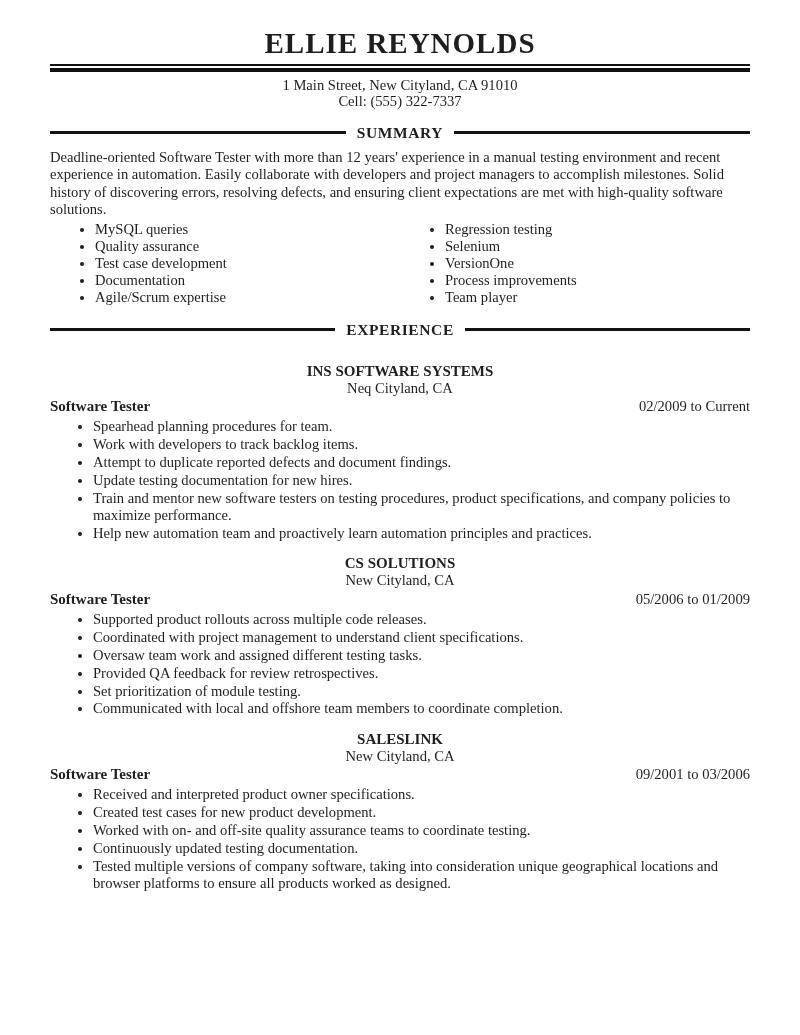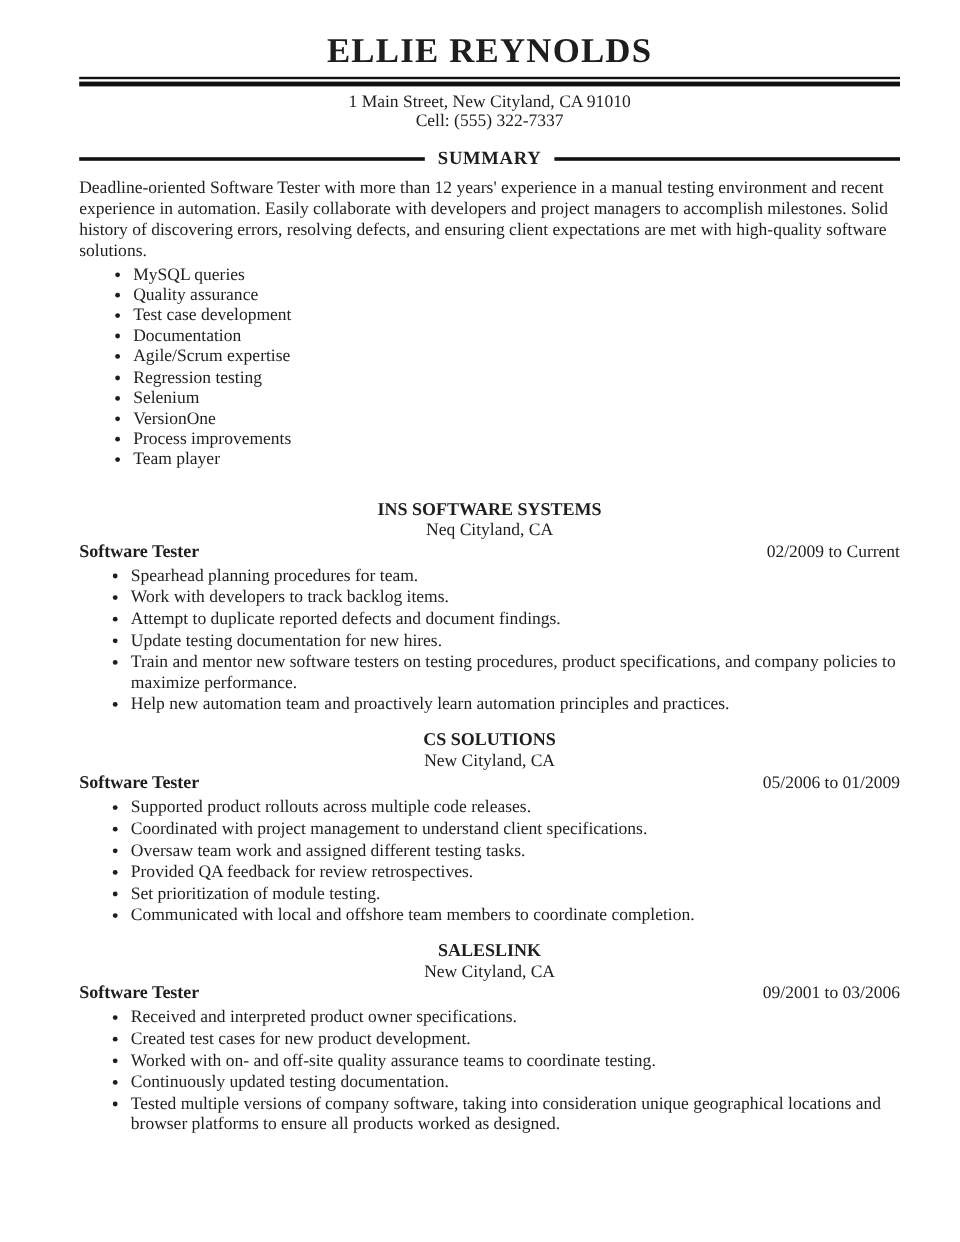--- a/index.html
+++ b/index.html
@@ -1,21 +1,21 @@
 <!DOCTYPE html>
 <html><head>
 <meta charset="utf-8">
 <style>
   html, body { margin: 0; padding: 0; background: #ffffff; }
   body {
     width: 800px; min-height: 1035px;
     font-family: "Liberation Serif", "DejaVu Serif", serif;
     color: #1e1e1e;
   }
-  .page { padding: 26px 50px 30px 66px; font-family: Liberation Serif, serif; }
+  .page { padding: 26px 50px 30px 50px; font-family: Liberation Serif, serif; }
 
   
   .name {
     text-align: center;
     font-size: 29px; font-weight: bold;
     letter-spacing: 1px;
     line-height: 34px;
   }
   .rule-double {
     margin-top: 4px;
@@ -33,21 +33,21 @@
   .section-header .hr { flex: 1; border-top: 3px solid #121212; height: 0; }
   .section-header .section-title {
     font-size: 15.5px; font-weight: bold; letter-spacing: 0.6px;
     white-space: nowrap;
   }
 
   
   .summary-text { font-size: 14.6px; line-height: 17.5px; }
 
   
-  .highlights-cols { display: flex; margin-top: 2px; flex-direction: column; }
+  .highlights-cols { display: flex; margin-top: 2px; }
   .highlights-cols .col { width: 50%; }
   .highlights-cols ul { margin: 0; padding-left: 45px; }
   .highlights-cols li { font-size: 14.6px; line-height: 17.2px; }
 
   
   .job { margin-top: 24px; }
   .job-company { text-align: center; font-size: 15px; font-weight: bold; line-height: 17px; }
   .job-location { text-align: center; font-size: 14.6px; line-height: 16.5px; }
   .job-title-row { display: flex; justify-content: space-between; align-items: baseline; margin-top: 2px; }
   .job-title { font-size: 15px; font-weight: bold; }
@@ -88,20 +88,25 @@
       <ul>
         <li>Regression testing</li>
         <li>Selenium</li>
         <li>VersionOne</li>
         <li>Process improvements</li>
         <li>Team player</li>
       </ul>
     </div>
   </div>
 
+  <div class="section-header">
+    <div class="hr"></div>
+    <div class="section-title">EXPERIENCE</div>
+    <div class="hr"></div>
+  </div>
 
   <div class="job">
     <div class="job-company">INS SOFTWARE SYSTEMS</div>
     <div class="job-location">Neq Cityland, CA</div>
     <div class="job-title-row">
       <span class="job-title">Software Tester</span>
       <span class="job-dates">02/2009 to Current</span>
     </div>
     <ul class="bullets">
       <li>Spearhead planning procedures for team.</li>

